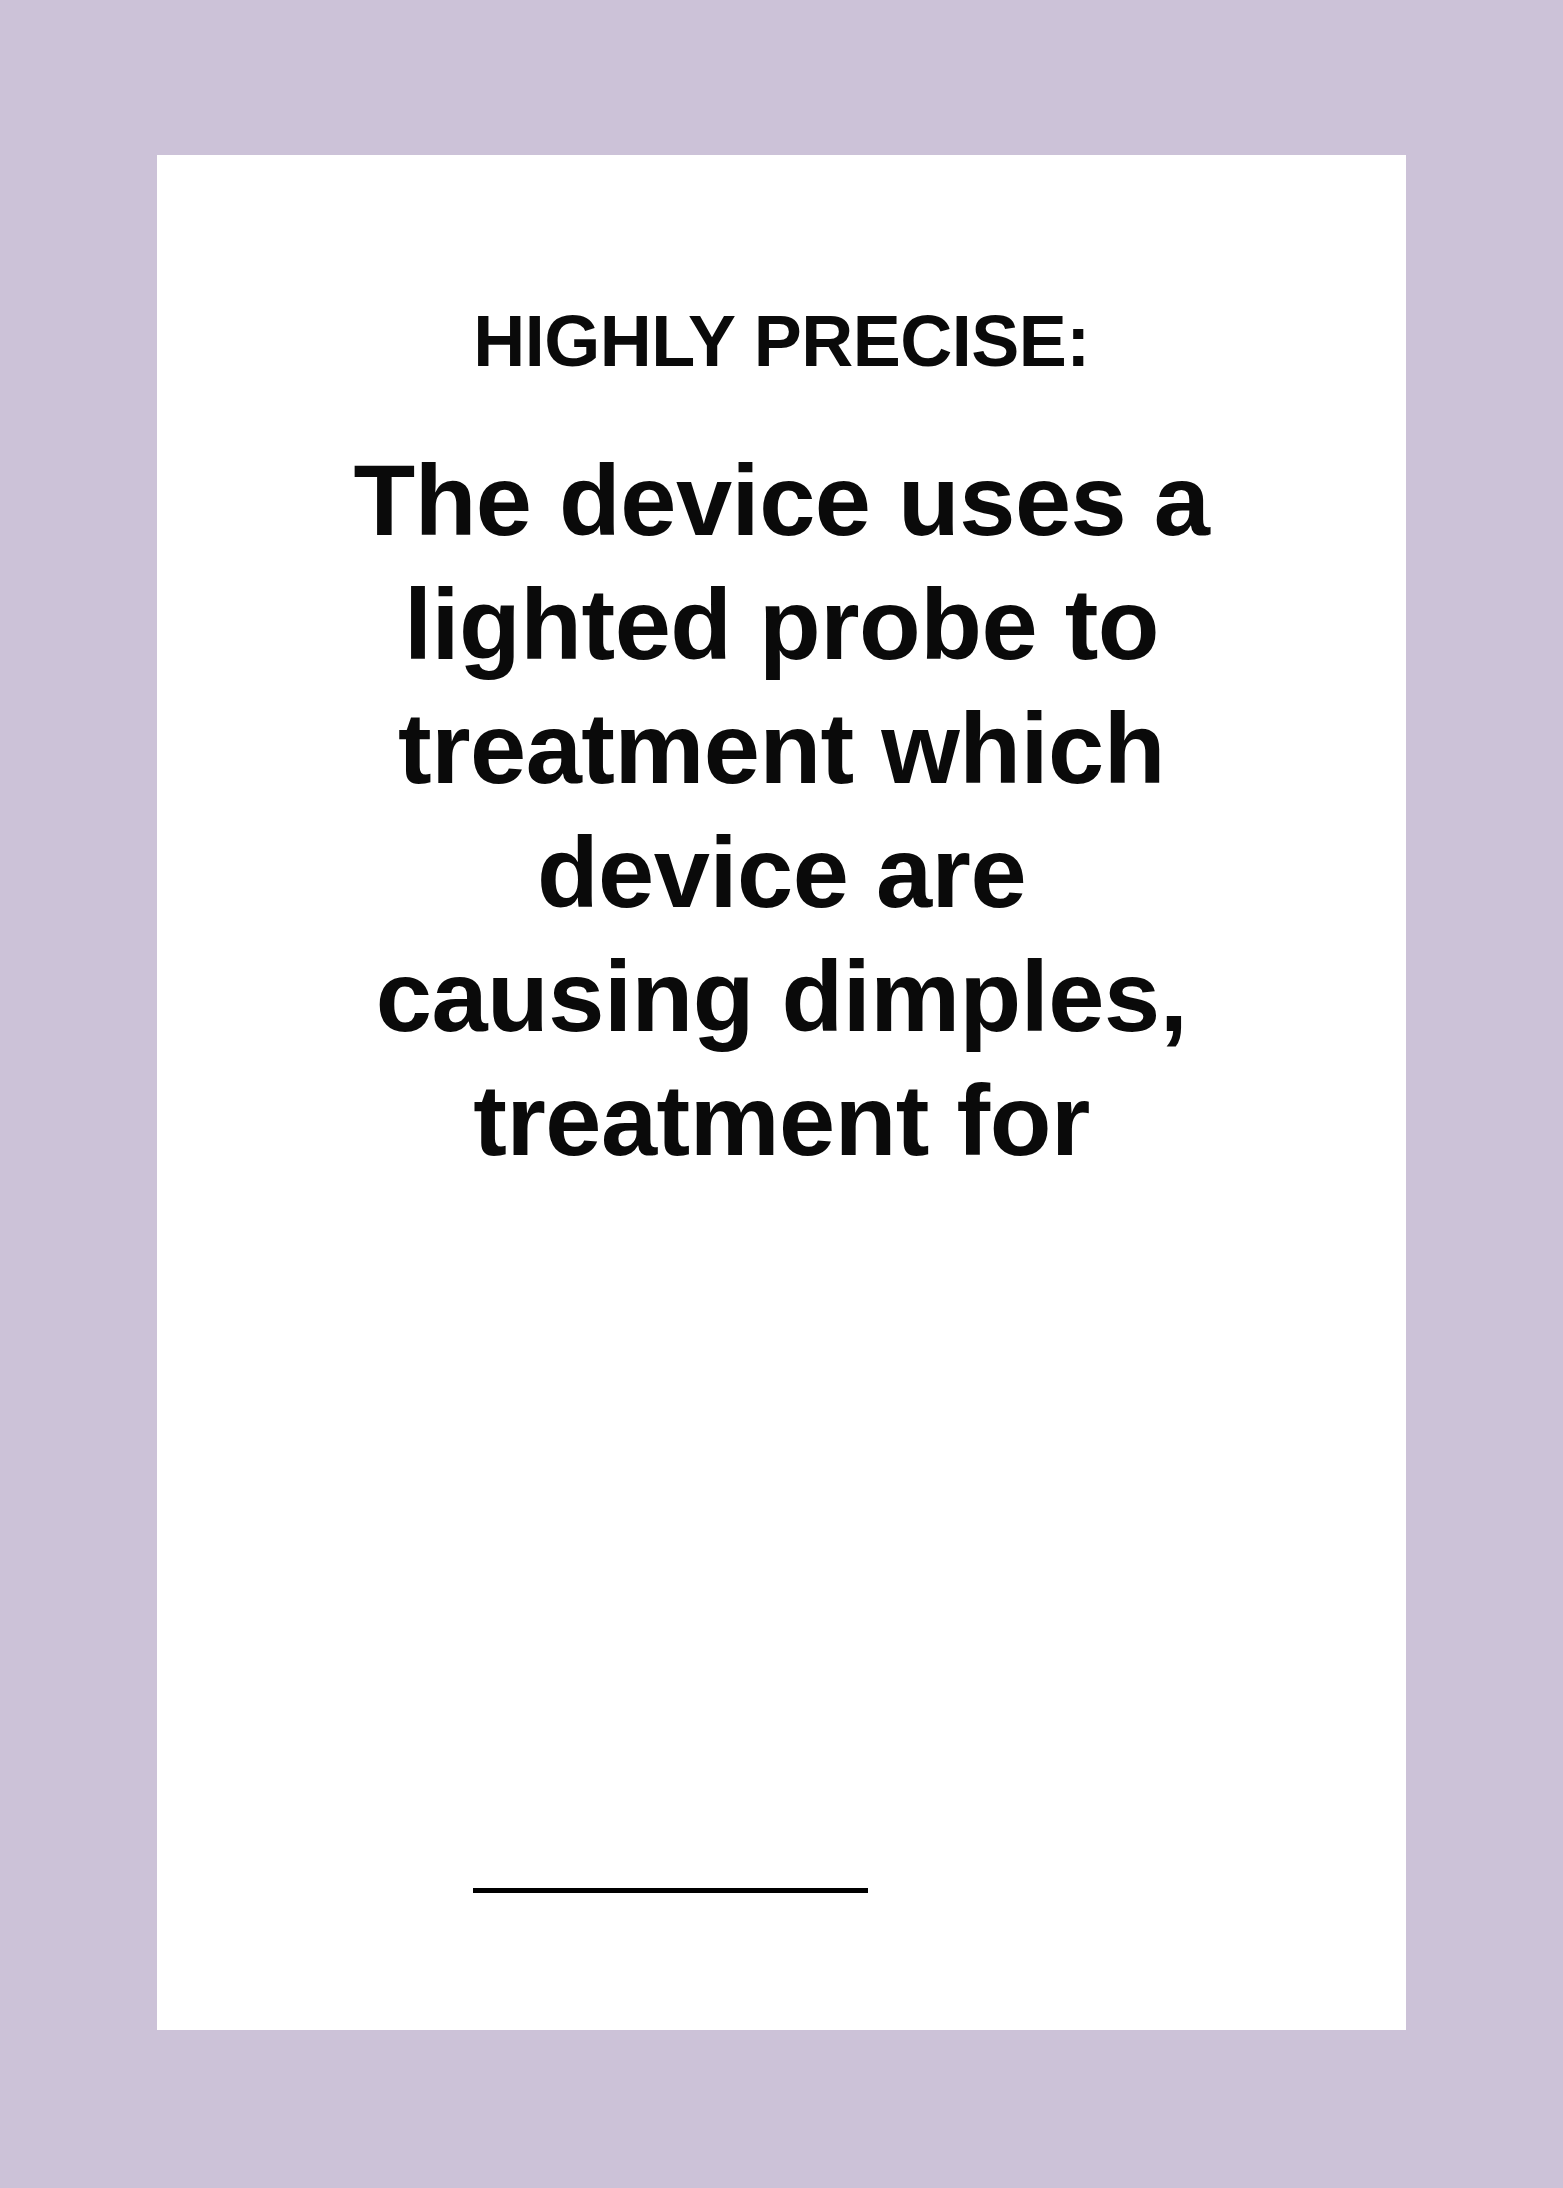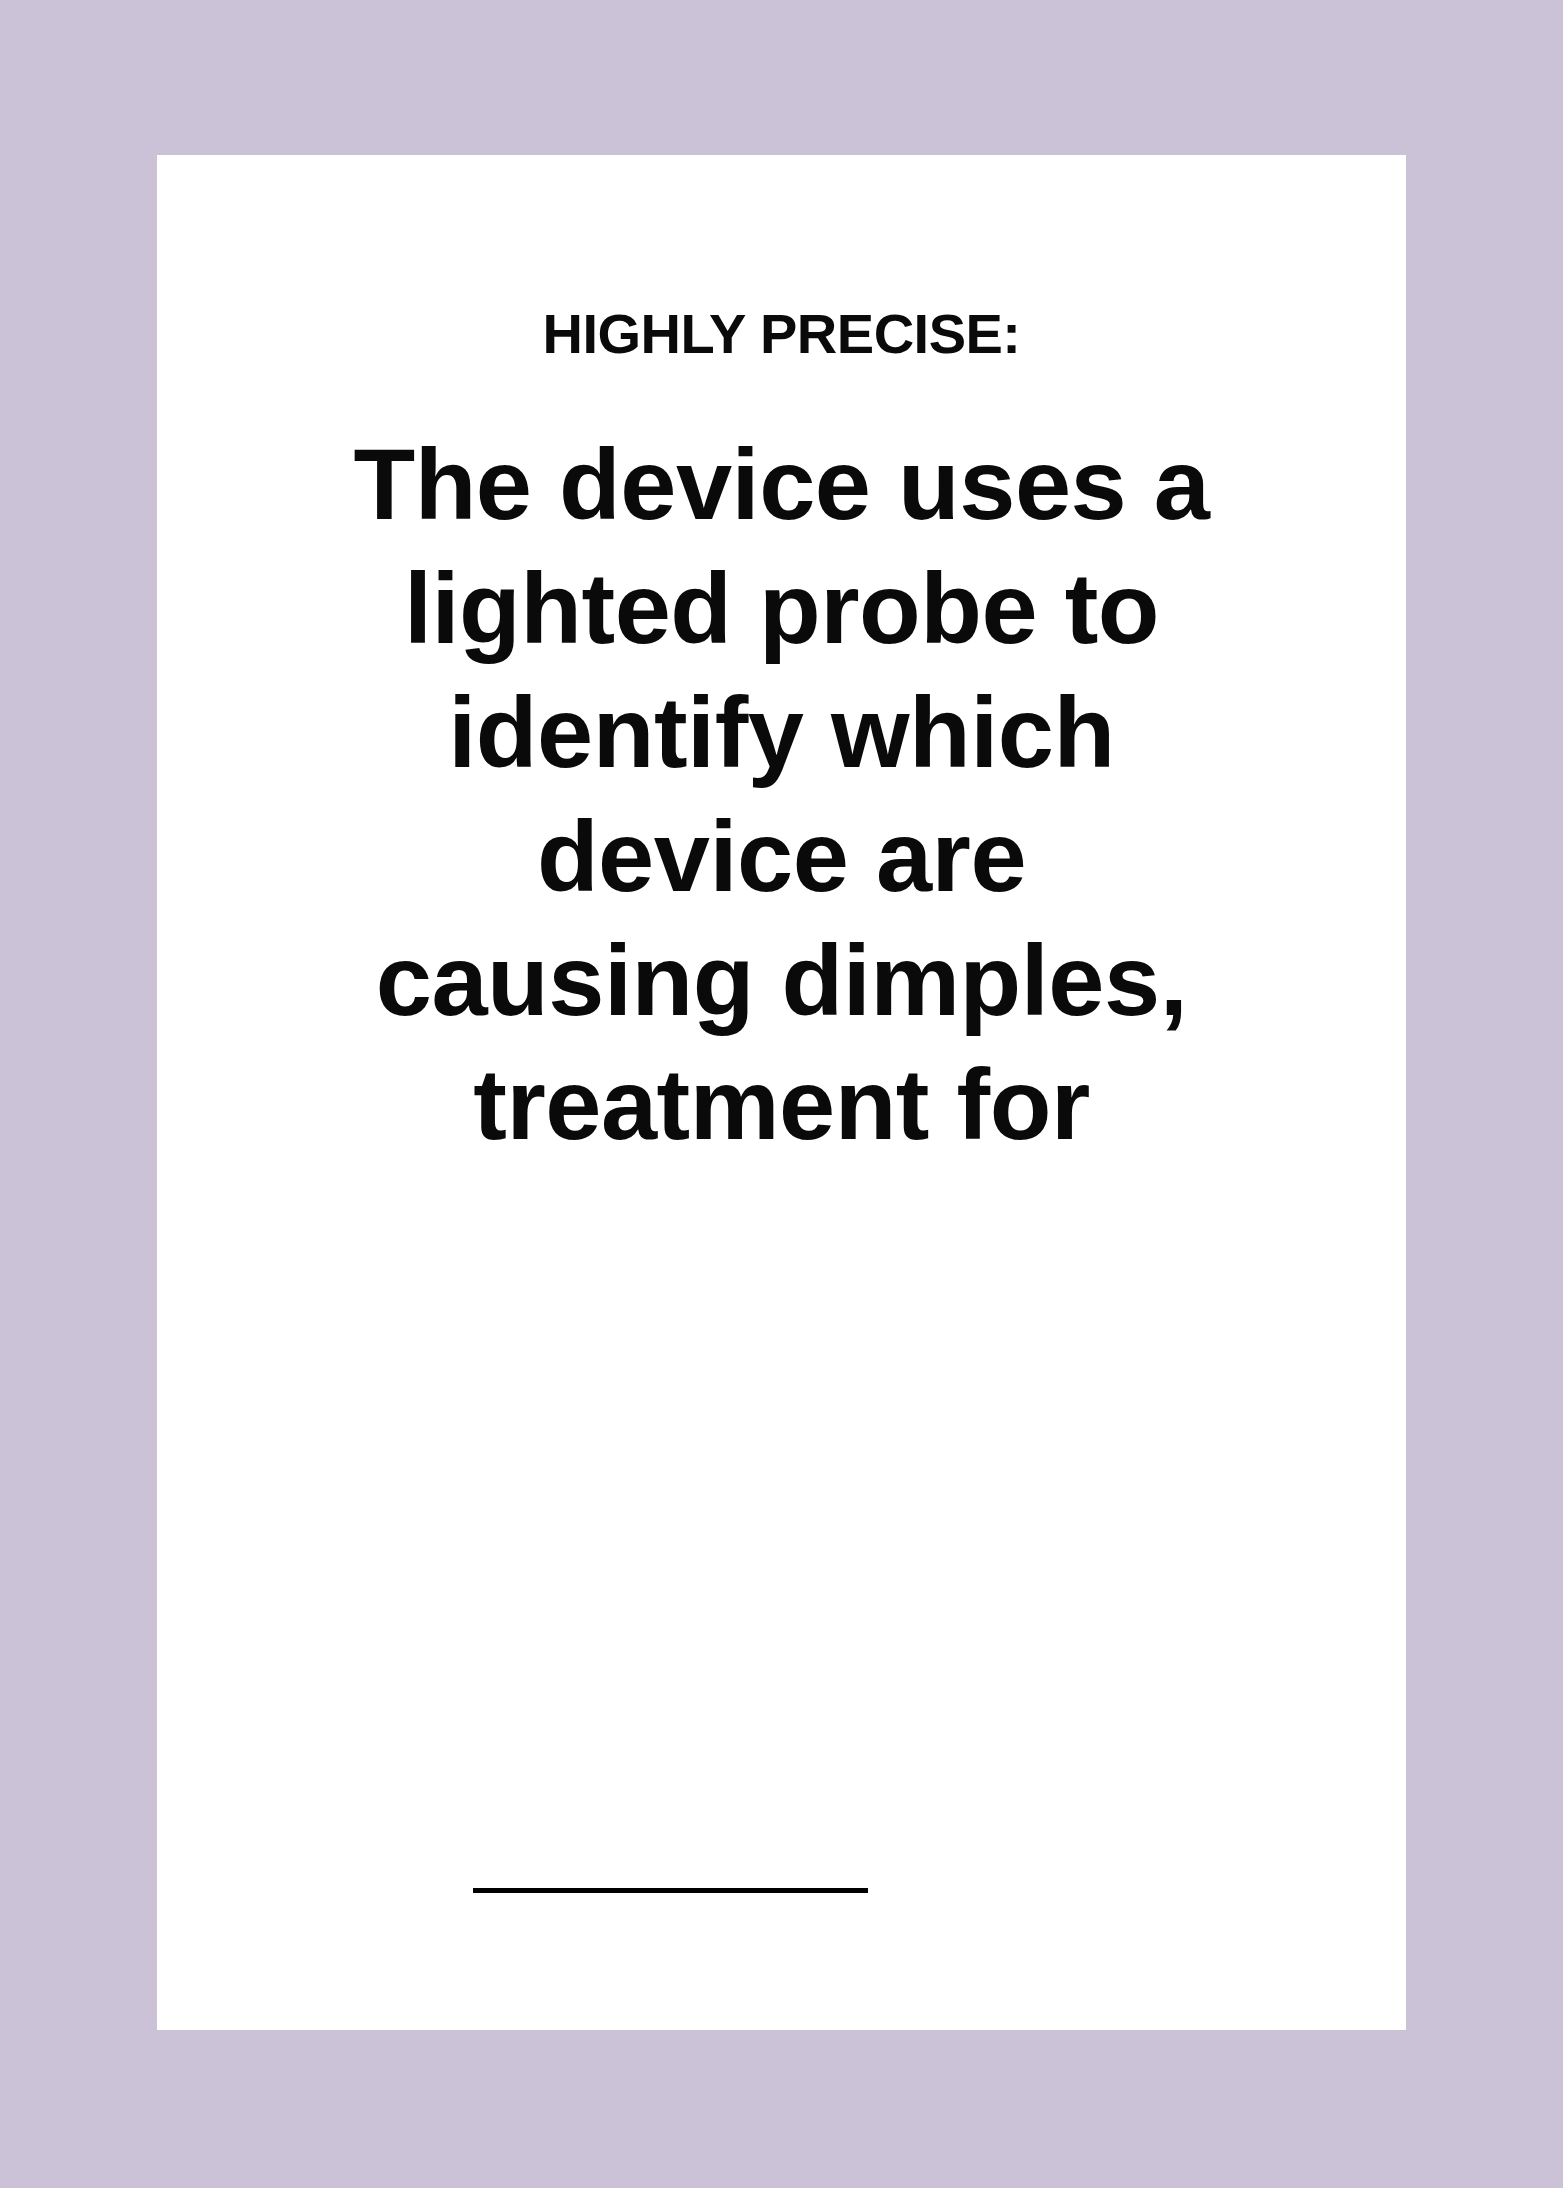--- a/index.html
+++ b/index.html
@@ -36,21 +36,21 @@
     align-items: center;
   }
 
   #card-heading {
     margin: 0;
     width: 100%;
     text-align: center;
     color: #0a0a0a;
     font-family: "Liberation Sans", sans-serif;
     font-weight: 700;
-    font-size: 56px;
+    font-size: 72px;
     line-height: 1.02;
     letter-spacing: -0.5px;
     padding-top: 150px;
     box-sizing: border-box;
   }
 
   #card-body {
     margin: 0;
     width: 100%;
     text-align: center;
@@ -83,21 +83,21 @@
 
 <div id="canvas">
 
   <div id="info-card">
 
     <h1 id="card-heading">HIGHLY PRECISE:</h1>
 
     <div id="card-body">
       <span class="body-line">The device uses a</span>
       <span class="body-line">lighted probe to</span>
-      <span class="body-line">identify which</span>
+      <span class="body-line">treatment which</span>
       <span class="body-line">device are</span>
       <span class="body-line">causing dimples,</span>
       <span class="body-line">treatment for</span>
     </div>
 
     <div id="card-divider"></div>
 
   </div>
 
 </div>

